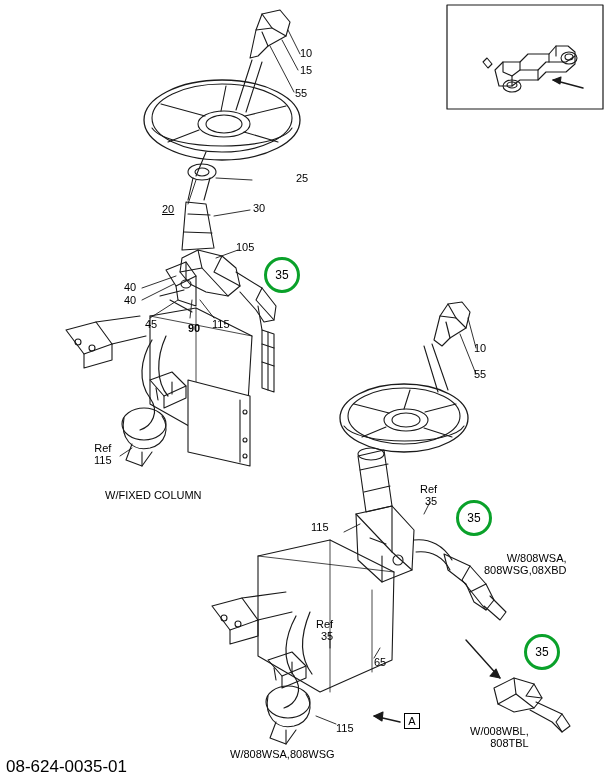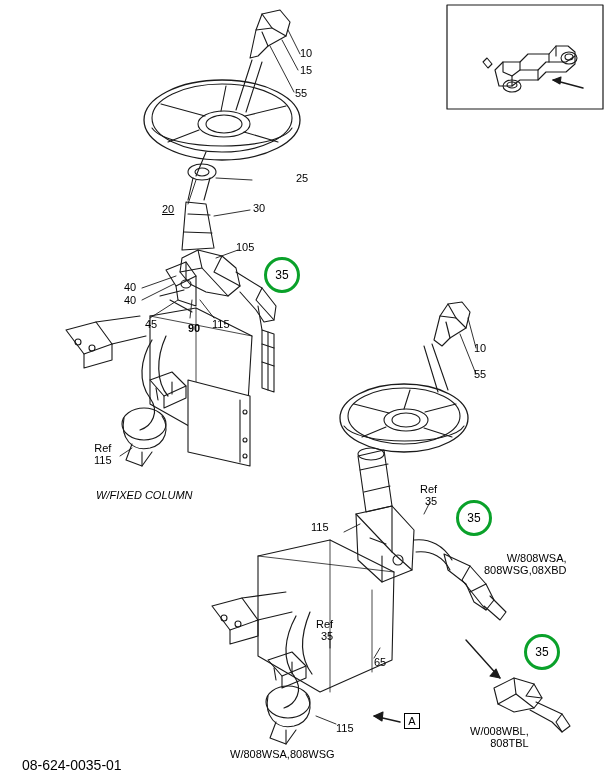--- a/index.html
+++ b/index.html
@@ -54,23 +54,23 @@
     box-sizing: border-box;
     font-size: 11px;
     line-height: 14px;
     text-align: center;
     width: 16px;
     height: 16px;
     background: #fff;
   }
   .footer-left {
     position: absolute;
-    left: 22px;
+    left: 6px;
     top: 757px;
-    font-size: 14px;
+    font-size: 17px;
   }
   .footer-right {
     position: absolute;
     left: 578px;
     top: 757px;
     font-size: 13px;
     margin-top: 18px;
   }
 </style>
 </head>
@@ -302,21 +302,21 @@
   <div class="lbl" style="left:162px; top:203px;text-decoration:underline;">20</div>
   <div class="lbl" style="left:253px; top:202px;">30</div>
   <div class="lbl" style="left:236px; top:241px;">105</div>
   <div class="lbl" style="left:124px; top:281px;">40</div>
   <div class="lbl" style="left:124px; top:294px;">40</div>
   <div class="lbl" style="left:145px; top:318px;">45</div>
   <div class="lbl" style="left:188px; top:322px;font-weight:bold;">90</div>
   <div class="lbl" style="left:212px; top:318px;">115</div>
   <div class="lbl" style="left:94px; top:442px; text-align:center;">Ref<br>115</div>
 
-  <div class="lbl" style="left:96px; top:489px;font-style:italic;">W/FIXED COLUMN</div>
+  <div class="lbl" style="left:105px; top:489px;">W/FIXED COLUMN</div>
 
   <div class="lbl" style="left:474px; top:342px;">10</div>
   <div class="lbl" style="left:474px; top:368px;">55</div>
   <div class="lbl" style="left:420px; top:483px;">Ref<br>35</div>
   <div class="lbl" style="left:311px; top:521px;">115</div>
   <div class="lbl" style="left:316px; top:618px;">Ref<br>35</div>
   <div class="lbl" style="left:374px; top:656px;">65</div>
   <div class="lbl" style="left:336px; top:722px;">115</div>
 
   <div class="lbl" style="left:230px; top:748px;">W/808WSA,808WSG</div>

